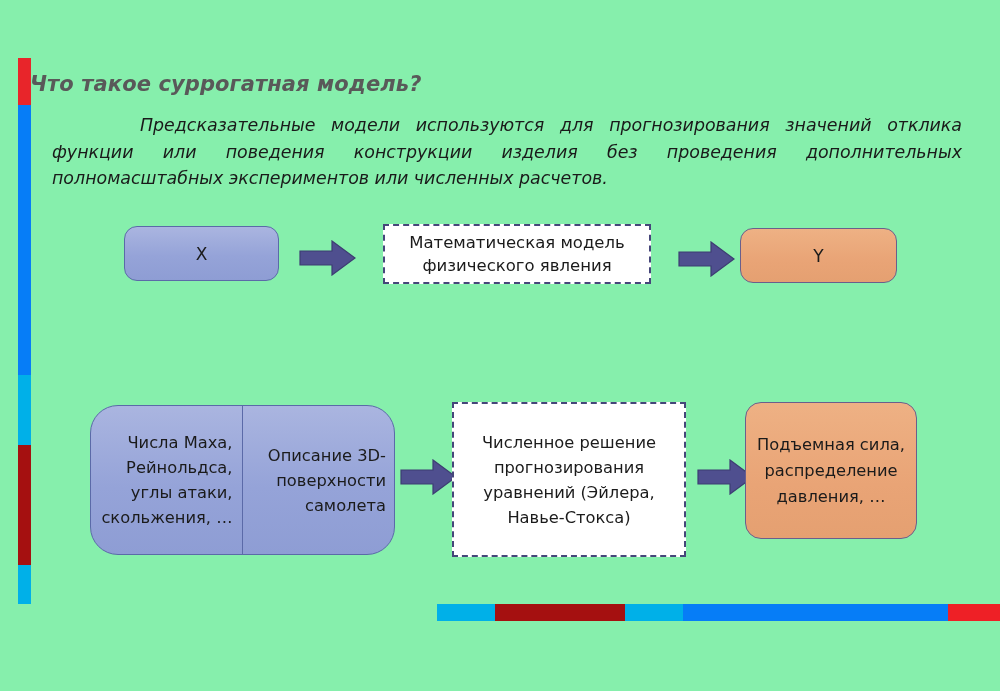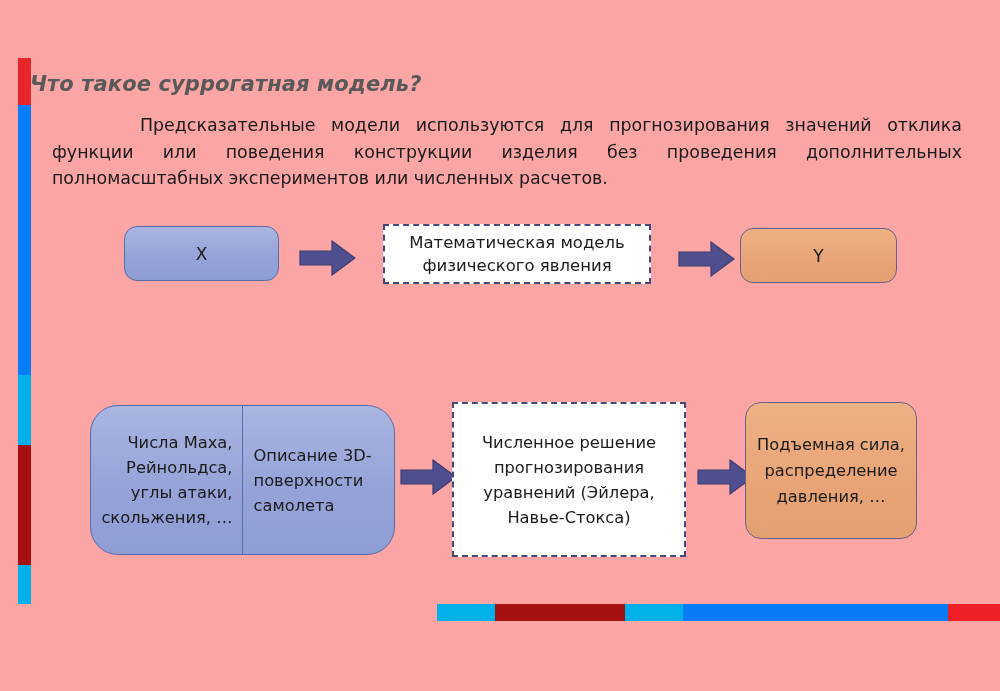--- a/index.html
+++ b/index.html
@@ -7,21 +7,21 @@
     padding: 0;
     background: #ffffff;
   }
   body {
     font-family: "DejaVu Sans", "Liberation Sans", sans-serif;
   }
   #slide {
     position: relative;
     width: 1000px;
     height: 691px;
-    background: #fca5a5;
+    background: #86efac;
     overflow: hidden;
   }
 
   
   .side-bar {
     position: absolute;
     left: 18px;
     top: 58px;
     width: 13px;
     height: 546px;
@@ -54,20 +54,21 @@
     position: absolute;
     left: 52px;
     top: 112px;
     width: 910px;
     font-size: 17.4px;
     line-height: 26.5px;
     color: #1a1a1a;
     text-align: justify;
     text-indent: 88px;
     text-justify: inter-word;
+    font-style: italic;
   }
   .example-heading {
     position: absolute;
     left: 92px;
     top: 340px;
     font-size: 19.5px;
     font-weight: bold;
     color: #111111;
     text-decoration: underline;
     text-underline-offset: 3px;
@@ -145,21 +146,21 @@
   #inputs-col-left {
     width: 50%;
     justify-content: flex-end;
     text-align: right;
     padding: 0 9px 0 10px;
     border-right: 1px solid #5b6aa8;
   }
   #inputs-col-right {
     width: 50%;
     justify-content: flex-start;
-    text-align: left;
+    text-align: right;
     padding: 0 8px 0 11px;
   }
   #arrow-3 { left: 400px; top: 459px; width: 57px; height: 36px; }
   #numerical-box {
     left: 452px; top: 402px; width: 234px; height: 155px;
     font-size: 16.3px; line-height: 25px;
     padding: 0 5px;
   }
   #arrow-4 { left: 697px; top: 459px; width: 57px; height: 36px; }
   #outputs-box {

